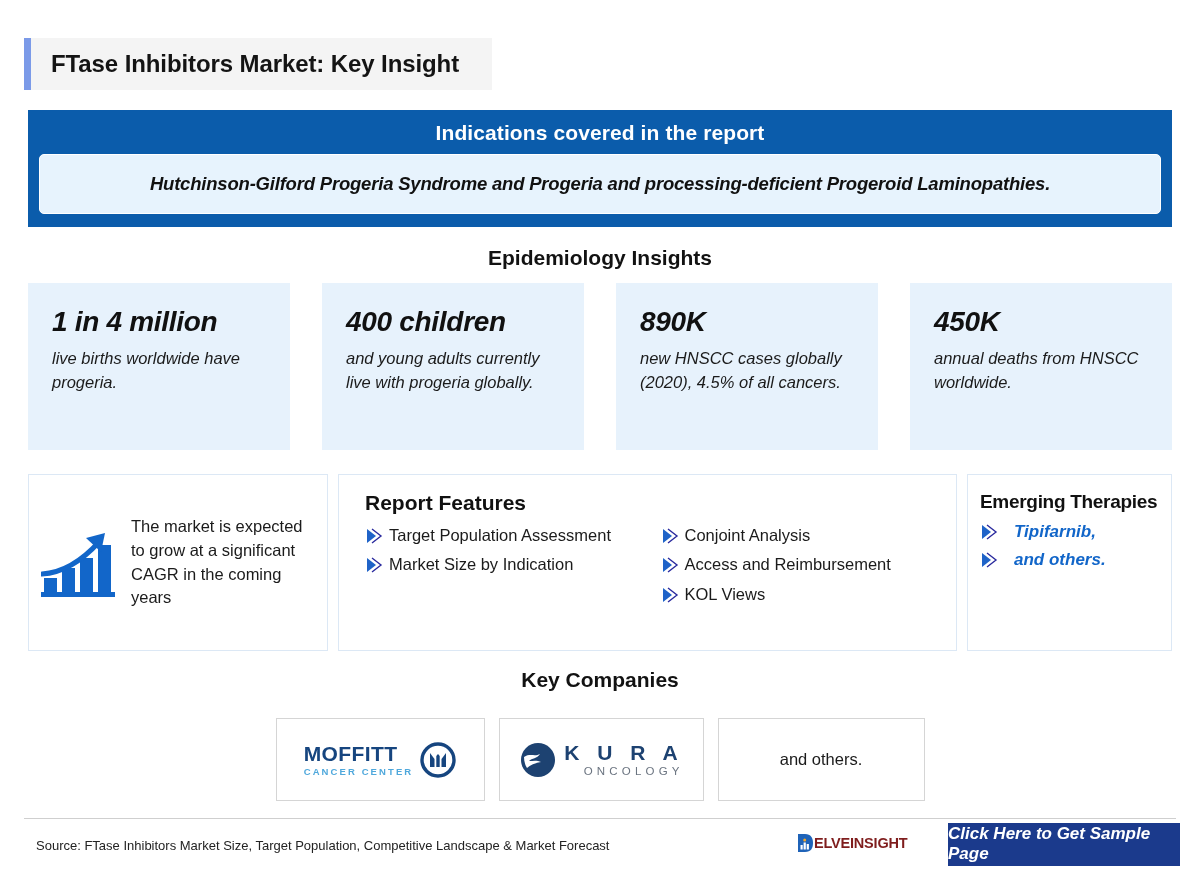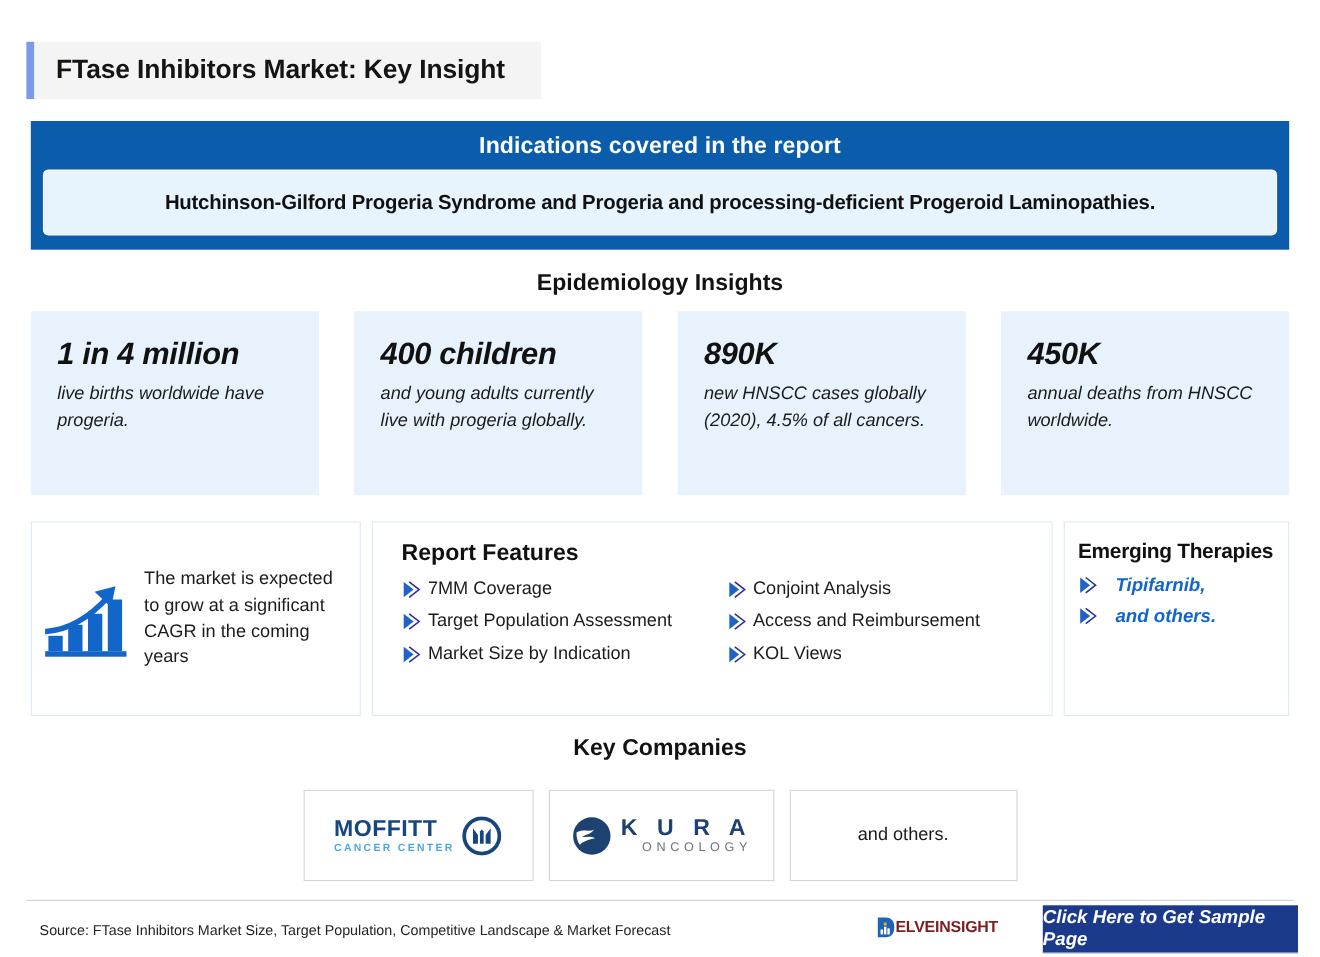--- a/index.html
+++ b/index.html
@@ -66,20 +66,21 @@
     border: 1px solid #ffffff;
     border-radius: 5px;
     display: flex;
     align-items: center;
     justify-content: center;
     box-sizing: border-box;
   }
   .indications-box-text {
     font-size: 18.5px;
     font-weight: bold;
+    font-style: italic;
     color: #111111;
     text-align: center;
     padding: 0 8px;
     letter-spacing: -0.2px;
   }
 
   
   .epi-heading {
     position: absolute;
     left: 0;
@@ -386,27 +387,20 @@
       <path d="M1,48 C18,47 38,38 58,16" stroke="#1266c9" stroke-width="5" fill="none" stroke-linecap="round"></path>
       <path d="M45,12 L64,7 L60,26 Z" fill="#1266c9"></path>
     </svg>
     <div class="growth-text">The market is expected to grow at a significant CAGR in the coming years</div>
   </div>
 
   <div class="panel panel-features">
     <div class="features-title">Report Features</div>
     <div class="features-grid">
       <div class="features-col">
-        <div class="feature-item">
-          <svg class="chev" viewBox="0 0 18 18">
-            <path d="M2,2 L11,9 L2,16 Z" fill="#1f63c8"></path>
-            <path d="M7,2 L16,9 L7,16" fill="none" stroke="#2b2b9e" stroke-width="1.4"></path>
-          </svg>
-          <span>7MM Coverage</span>
-        </div>
         <div class="feature-item">
           <svg class="chev" viewBox="0 0 18 18">
             <path d="M2,2 L11,9 L2,16 Z" fill="#1f63c8"></path>
             <path d="M7,2 L16,9 L7,16" fill="none" stroke="#2b2b9e" stroke-width="1.4"></path>
           </svg>
           <span>Target Population Assessment</span>
         </div>
         <div class="feature-item">
           <svg class="chev" viewBox="0 0 18 18">
             <path d="M2,2 L11,9 L2,16 Z" fill="#1f63c8"></path>

